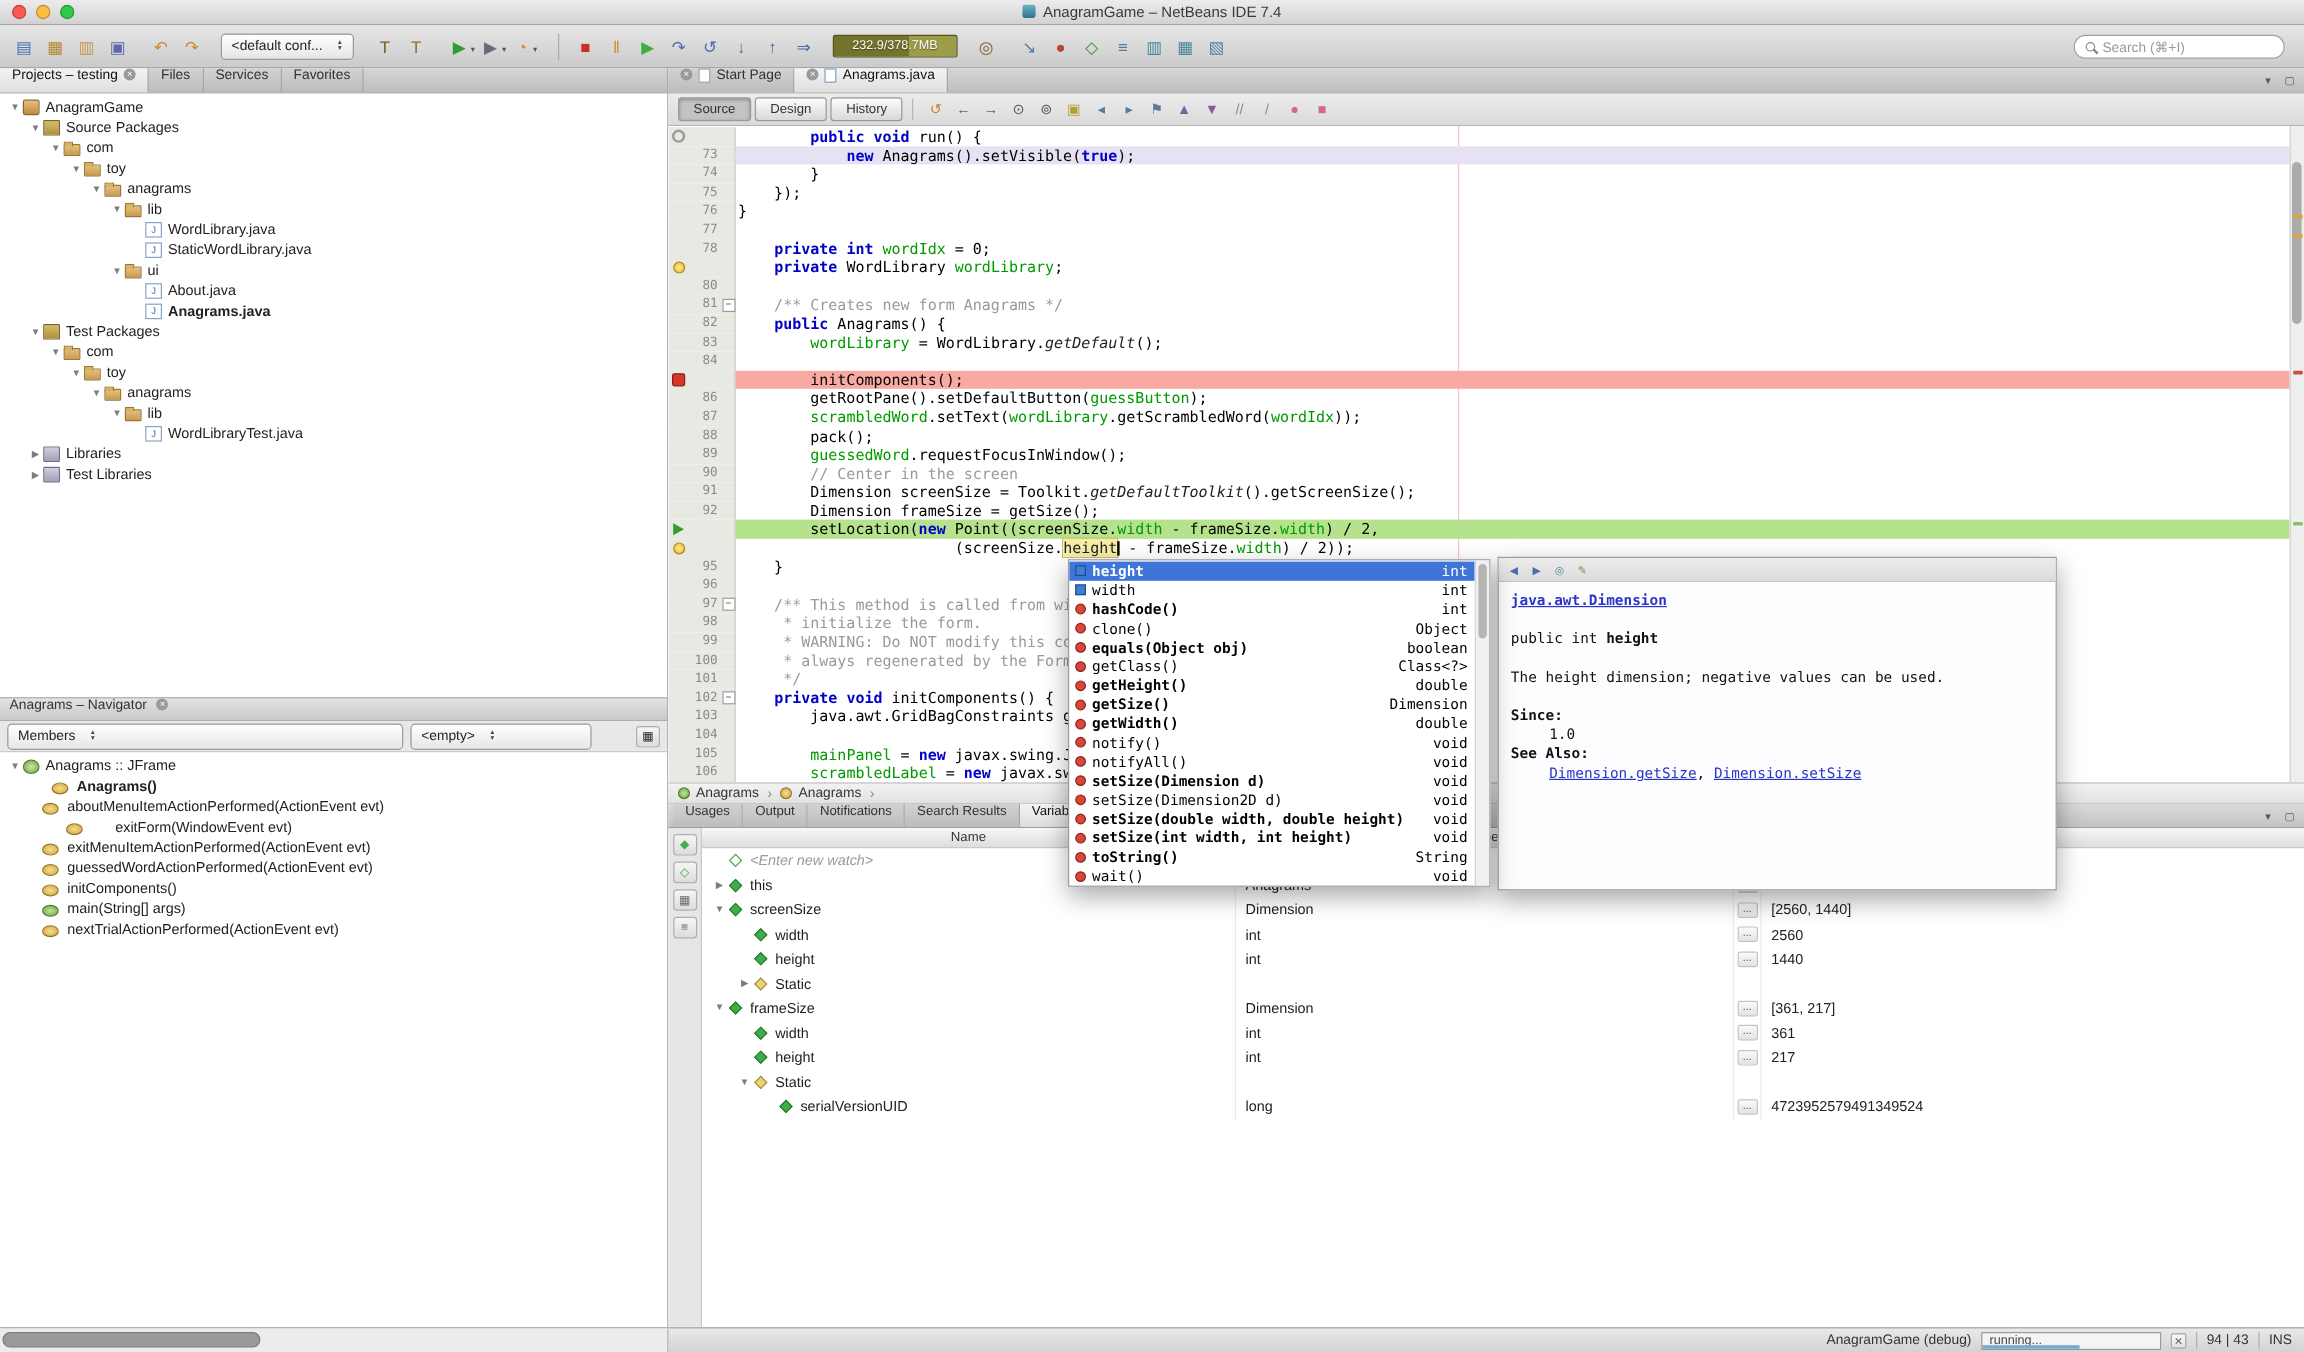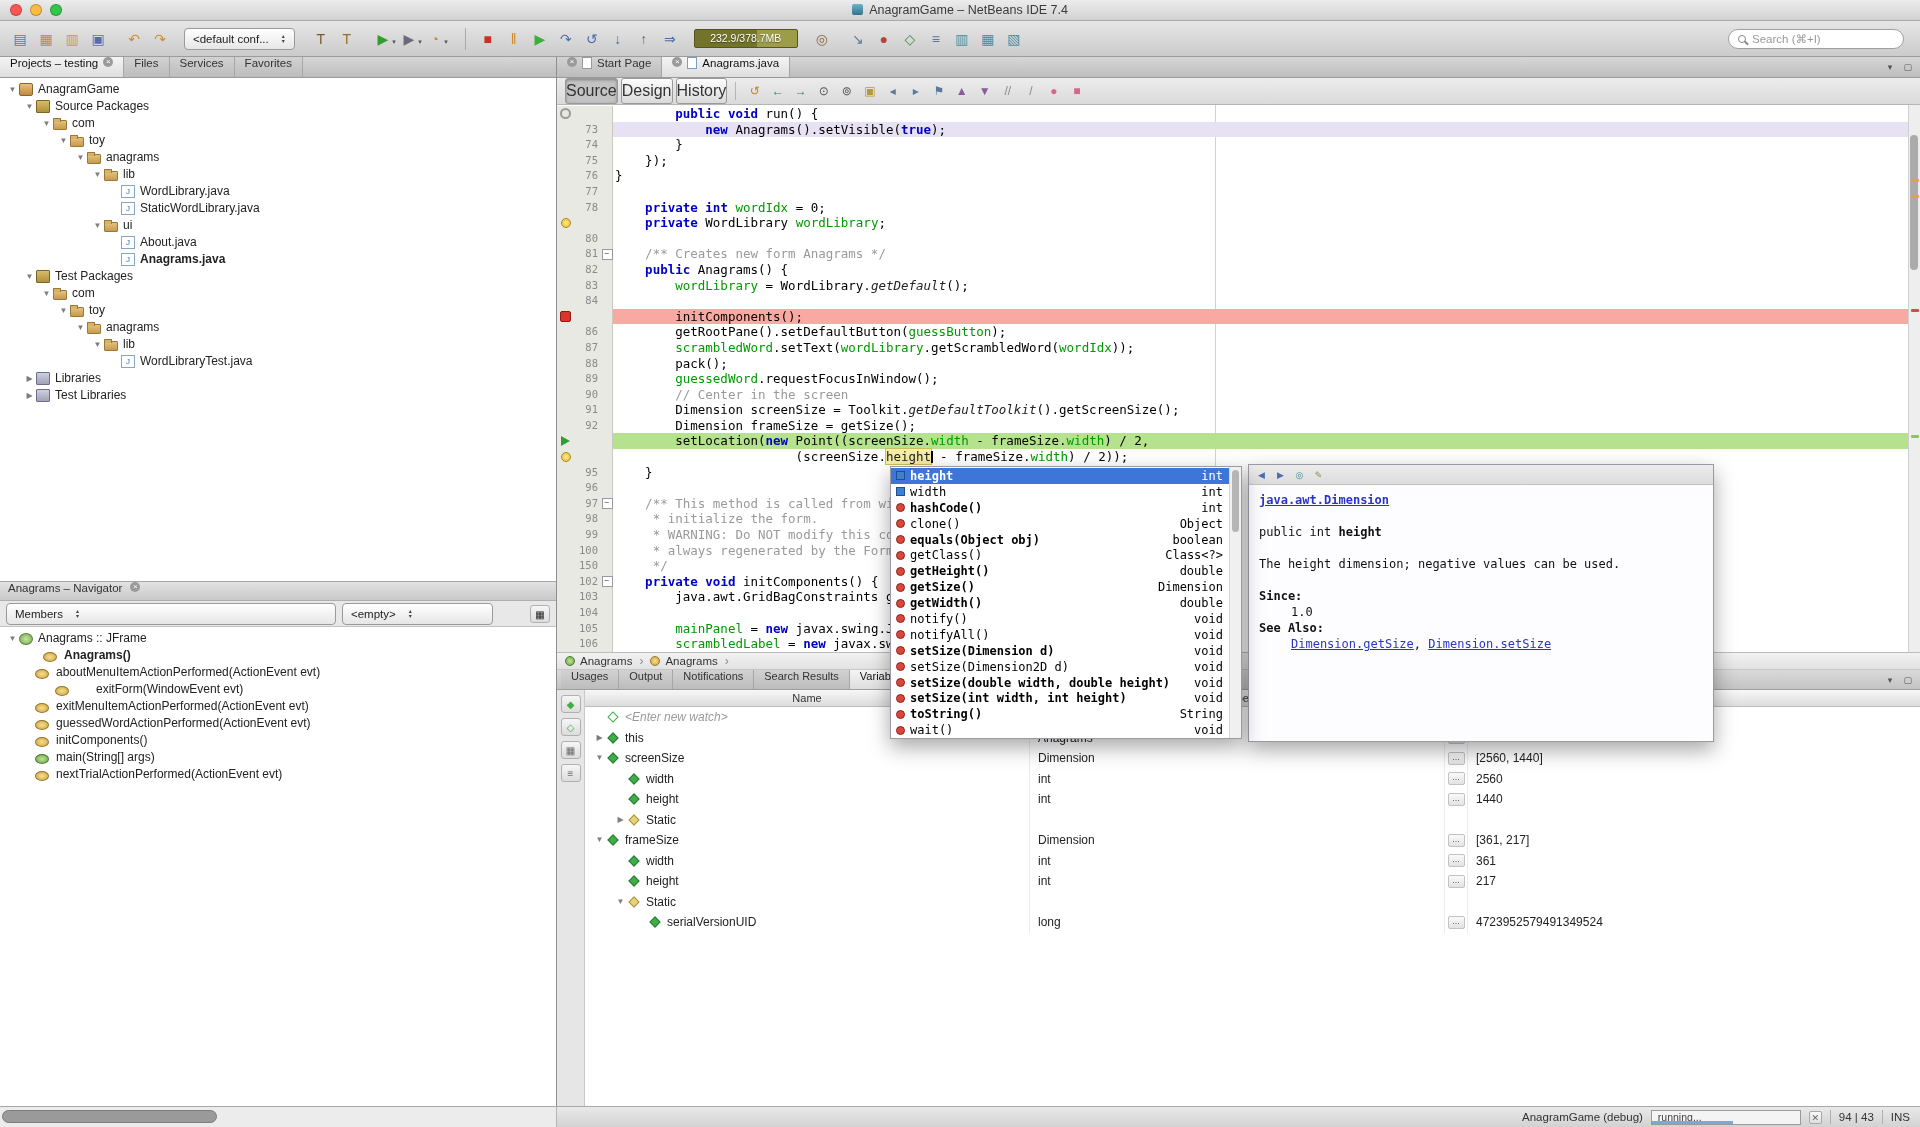--- a/index.html
+++ b/index.html
@@ -62,21 +62,21 @@
 .ic-member-green{width:10px;height:10px;border-radius:50%;background:radial-gradient(#c0e49a,#6aa244);border:1px solid #4d7a30;margin:2px 7px 0 2px}
 
 #nav-header{position:absolute;top:524px;left:0;right:0;height:20px;background:linear-gradient(#e2e2e2,#c9c9c9);border-top:1px solid #a5a5a5;border-bottom:1px solid #aeaeae;display:flex;align-items:flex-start;padding:0 8px;font-size:11.5px;color:#333}
 #nav-header .tclose{margin-left:8px}
 #nav-filter{position:absolute;top:544px;left:0;right:0;height:26px;background:#e8e8e8;border-bottom:1px solid #c2c2c2;display:flex;align-items:center;gap:6px;padding:0 6px}
 #nav-filter .combo{margin-right:0}
 #nav-tree{position:absolute;top:570px;left:0;right:0;bottom:0;background:#fff;padding-top:3px;overflow:hidden}
 
 
 .etoolbar{position:absolute;top:21px;left:0;right:0;height:27px;background:linear-gradient(#ececec,#dadada);border-bottom:1px solid #b5b5b5;display:flex;align-items:center;padding:0 8px;gap:3px}
-.vbtn{font-size:16px;padding:3px 0;border:1px solid #9a9a9a;border-radius:3px;background:linear-gradient(#fdfdfd,#d9d9d9);color:#333}
+.vbtn{font-size:11px;padding:3px 12px;border:1px solid #9a9a9a;border-radius:3px;background:linear-gradient(#fdfdfd,#d9d9d9);color:#333}
 .vbtn.active{background:#c3c3c3;box-shadow:inset 0 1px 3px rgba(0,0,0,.35)}
 .etoolbar .ticon{width:21px;height:20px;line-height:20px;font-size:12px}
 .etb-sep{width:1px;height:18px;background:#b5b5b5;margin:0 5px}
 
 #code-area{position:absolute;top:48px;left:0;right:0;height:547px;background:#fff;overflow:hidden}
 #code-lines{position:absolute;top:1px;left:0;right:12px}
 .cline{display:flex;height:15.6px;font-family:"DejaVu Sans Mono",monospace;font-size:12.5px;line-height:15.6px}
 .gut{flex:0 0 56px;width:56px;background:#e9e9e3;border-right:1px solid #cac9c0;display:flex;align-items:center}
 .gicon{width:17px;flex:0 0 17px;display:flex;align-items:center;justify-content:center}
 .g-override::after{content:"";width:7px;height:7px;border:2px solid #9a9a9a;border-radius:50%}
@@ -684,21 +684,21 @@
           <span class="gut">
             <span class="gicon"></span>
             <span class="gnum">100</span>
             <span class="gfold"></span>
           </span>
           <span class="ctext"><span class="tk-c">     * always regenerated by the Form Editor.</span></span>
         </div>
         <div class="cline">
           <span class="gut">
             <span class="gicon"></span>
-            <span class="gnum">150</span>
+            <span class="gnum">101</span>
             <span class="gfold"></span>
           </span>
           <span class="ctext"><span class="tk-c">     */</span></span>
         </div>
         <div class="cline">
           <span class="gut">
             <span class="gicon"></span>
             <span class="gnum">102</span>
             <span class="gfold has"></span>
           </span>

